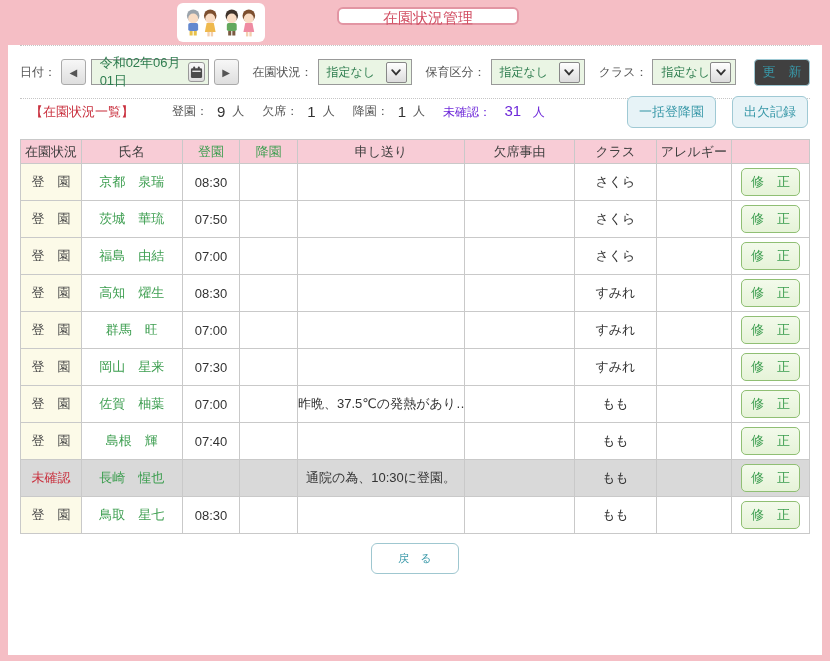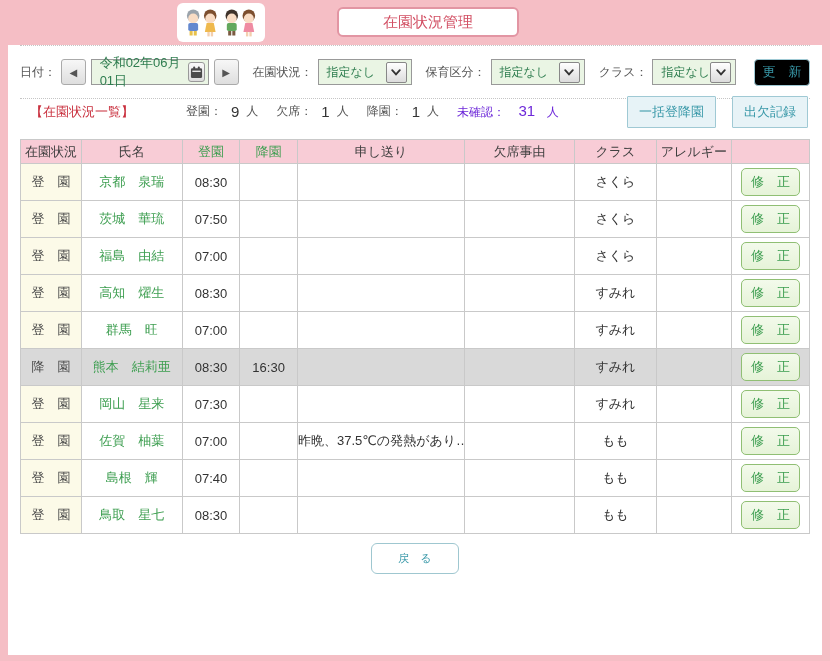--- a/index.html
+++ b/index.html
@@ -3,51 +3,51 @@
 <meta charset="utf-8">
 <style>
   * { margin:0; padding:0; box-sizing:border-box; }
   html,body { width:830px; height:661px; }
   body { font-family:"Liberation Sans","DejaVu Sans",sans-serif; background:#f5bec5; }
   .page { position:relative; width:830px; height:661px; background:#f5bec5; padding:45px 8px 6px; }
 
   
   header { position:absolute; top:0; left:0; width:830px; height:45px; }
   .logo-box { position:absolute; left:177px; top:3px; width:88px; height:39px; background:#fff; border-radius:6px; display:flex; align-items:center; justify-content:center; }
-  .title-box { position:absolute; left:337px; top:7px; width:182px; height:30px; background:#fff; border:2px solid #e295a3; border-radius:6px; display:flex; align-items:center; justify-content:center; color:#d25064; font-size:15px; }
+  .title-box { position:absolute; left:337px; top:7px; width:182px; height:18px; background:#fff; border:2px solid #e295a3; border-radius:6px; display:flex; justify-content:center; color:#d25064; font-size:15px; }
   .user-area { position:absolute; right:22px; top:0; height:45px; display:flex; align-items:center; gap:16px; }
   .welcome { color:#fceef0; font-size:12px; }
   .username { color:#4a4a4a; font-size:13px; font-weight:bold; }
   .logout { background:#fff; border:1px solid #aed3da; border-radius:4px; color:#3898a8; font-size:13px; padding:5px 12px; cursor:pointer; }
 
   
   .content { width:814px; height:610px; background:#fff; overflow:hidden; }
 
   
   .filter-bar { height:54px; margin:0 12px; border-top:1px dotted #c5c5c5; border-bottom:1px dotted #c5c5c5; display:flex; align-items:center; gap:5px; }
   .flabel { color:#555; font-size:12px; white-space:nowrap; }
   .ml { margin-left:9px; }
   .nav-btn { width:28px; height:26px; background:linear-gradient(#f7f7f7,#dedede); border:1px solid #aaa; border-radius:3px; color:#555; font-size:10px; cursor:pointer; }
   .date-field { width:134px; height:26px; background:#eaf5e4; border:1px solid #999; display:flex; align-items:center; padding:0 3px 0 8px; color:#2e7d4f; font-size:13px; }
   .cal-btn { margin-left:auto; width:20px; height:20px; background:linear-gradient(#fafafa,#ddd); border:1px solid #999; border-radius:3px; display:flex; align-items:center; justify-content:center; cursor:pointer; }
   .select { width:106px; height:26px; background:#eaf5e4; border:1px solid #999; display:flex; align-items:center; padding:0 4px 0 8px; color:#2e7d4f; font-size:12px; cursor:pointer; }
   .select.narrow { width:94px; }
   .chev-box { margin-left:auto; width:21px; height:21px; background:linear-gradient(#fff,#dcdcdc); border:1px solid #888; border-radius:2px; display:flex; align-items:center; justify-content:center; }
-  .update-btn { margin-left:13px; width:64px; height:27px; background:#000000; border:1px solid #9fc9d4; border-radius:4px; color:#3898a8; font-size:13px; cursor:pointer; }
+  .update-btn { margin-left:13px; width:64px; height:27px; background:#404040; border:1px solid #9fc9d4; border-radius:4px; color:#3898a8; font-size:13px; cursor:pointer; }
 
   
   .summary-bar { height:40px; display:flex; align-items:center; padding:0 14px 15px 22px; }
   .list-title { color:#c9303e; font-size:13px; }
-  .counts { display:flex; align-items:center; margin-left:52px; }
+  .counts { display:flex; align-items:center; margin-left:38px; }
   .cl { color:#555; font-size:12px; }
   .cv { color:#333; font-size:15px; margin:0 7px 0 9px; }
   .cu { color:#555; font-size:12px; margin-right:18px; }
   .count-red .cl, .count-red .cv, .count-red .cu { color:#6d28d9; }
   .sum-buttons { margin-left:auto; display:flex; gap:16px; }
-  .teal-btn { background:#e7f3f7; border:1px solid #9fc9d4; border-radius:1px; color:#3898a8; font-size:13px; padding:6px 11px; cursor:pointer; }
+  .teal-btn { background:#e7f3f7; border:1px solid #9fc9d4; border-radius:6px; color:#3898a8; font-size:13px; padding:6px 11px; cursor:pointer; }
 
   
   table { width:calc(100% - 24px); margin:0 12px; border-collapse:collapse; table-layout:fixed; }
   th { background:#f8ccd6; border:1px solid #c9c9c9; height:24px; font-weight:normal; color:#404040; font-size:13px; }
   th.green { color:#3d9e50; }
   td { border:1px solid #c9c9c9; height:37px; text-align:center; color:#333; font-size:13px; overflow:hidden; white-space:nowrap; }
   td.c-status { background:#fcfae8; color:#4a4a4a; }
   td.c-name { color:#3d9e50; }
   tr.gray td { background:#d9d9d9; }
   tr.status-red td.c-status { color:#c9303e; }
@@ -245,31 +245,20 @@
     <td class="c-status">登　園</td>
     <td class="c-name">群馬　旺</td>
     <td>07:00</td>
     <td></td>
     <td></td>
     <td></td>
     <td>すみれ</td>
     <td></td>
     <td><button class="edit-btn">修　正</button></td>
   </tr>
-          <tr class="gray">
-    <td class="c-status">降　園</td>
-    <td class="c-name">熊本　結莉亜</td>
-    <td>08:30</td>
-    <td>16:30</td>
-    <td></td>
-    <td></td>
-    <td>すみれ</td>
-    <td></td>
-    <td><button class="edit-btn">修　正</button></td>
-  </tr>
           <tr>
     <td class="c-status">登　園</td>
     <td class="c-name">岡山　星来</td>
     <td>07:30</td>
     <td></td>
     <td></td>
     <td></td>
     <td>すみれ</td>
     <td></td>
     <td><button class="edit-btn">修　正</button></td>
@@ -289,20 +278,31 @@
     <td class="c-status">登　園</td>
     <td class="c-name">島根　輝</td>
     <td>07:40</td>
     <td></td>
     <td></td>
     <td></td>
     <td>もも</td>
     <td></td>
     <td><button class="edit-btn">修　正</button></td>
   </tr>
+          <tr class="gray status-red">
+    <td class="c-status">未確認</td>
+    <td class="c-name">長崎　惺也</td>
+    <td></td>
+    <td></td>
+    <td>通院の為、10:30に登園。</td>
+    <td></td>
+    <td>もも</td>
+    <td></td>
+    <td><button class="edit-btn">修　正</button></td>
+  </tr>
           <tr>
     <td class="c-status">登　園</td>
     <td class="c-name">鳥取　星七</td>
     <td>08:30</td>
     <td></td>
     <td></td>
     <td></td>
     <td>もも</td>
     <td></td>
     <td><button class="edit-btn">修　正</button></td>

